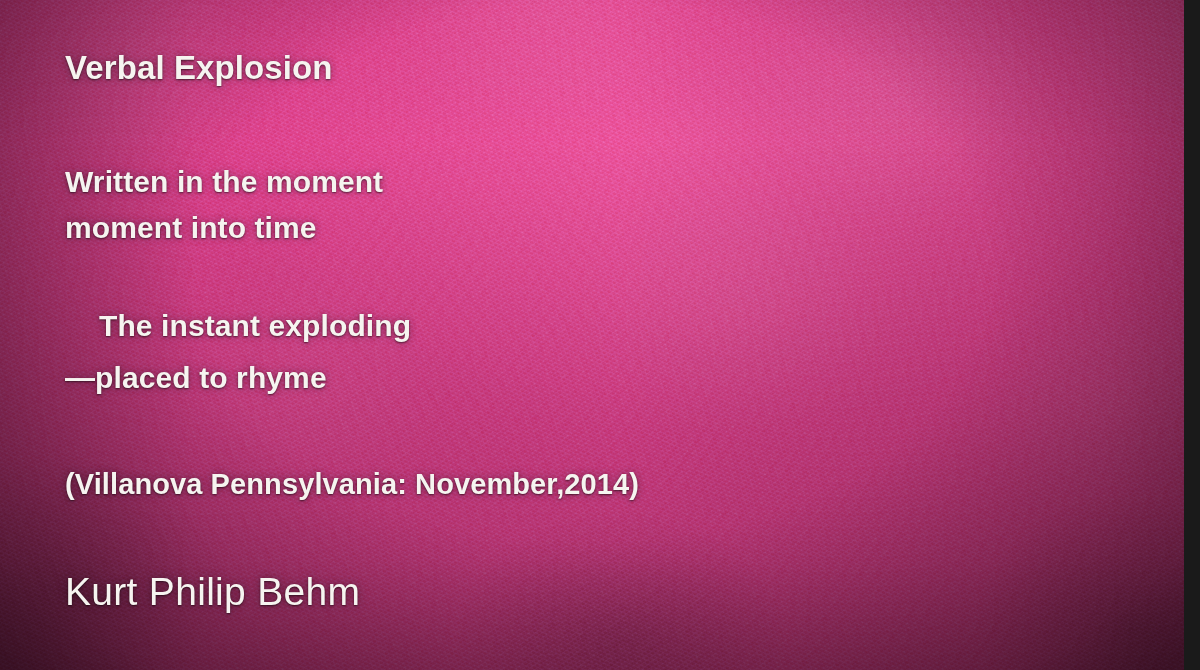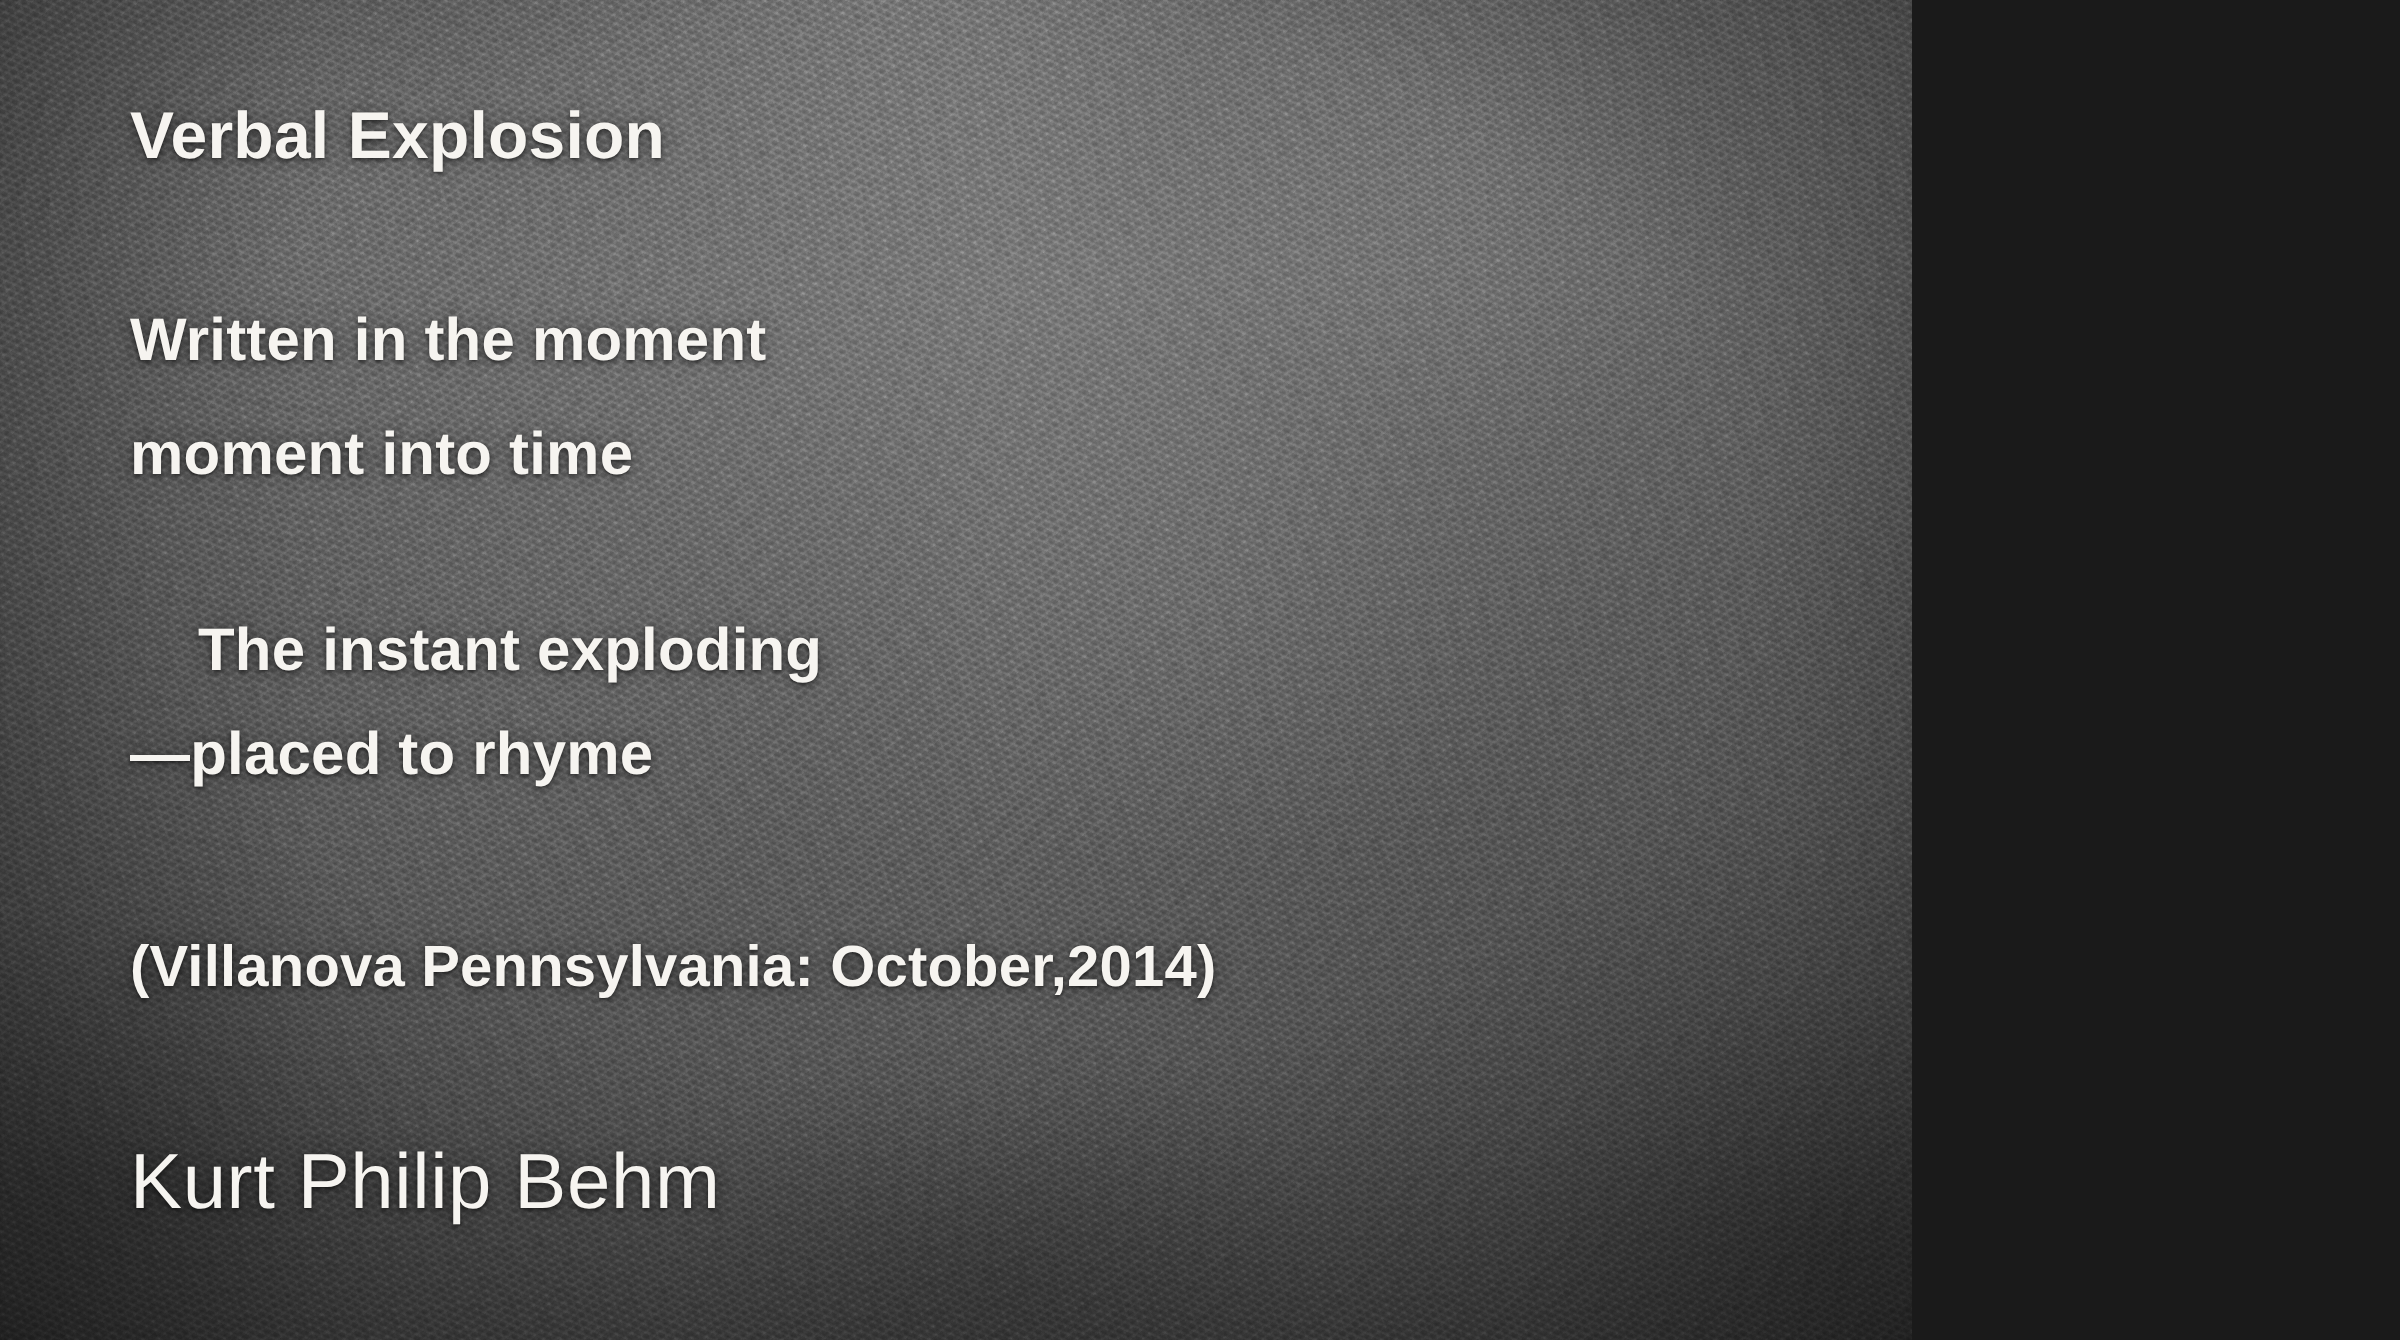--- a/index.html
+++ b/index.html
@@ -4,24 +4,24 @@
 <title>Verbal Explosion</title>
 <style>
   html, body {
     margin: 0;
     padding: 0;
     background: #1a1a1a;
   }
 
   .poem-card {
     position: relative;
-    width: 956px;
+    width: 1184px;
     height: 670px;
     overflow: hidden;
-    background-color: #737373;
+    background-color: #ec4899;
     font-family: "Liberation Sans", sans-serif;
     -webkit-font-smoothing: antialiased;
   }
 
   
   .tex {
     position: absolute;
     inset: -10%;
     pointer-events: none;
   }
@@ -144,21 +144,21 @@
     font-weight: bold;
     letter-spacing: 0.1px;
   }
 
   .verse {
     font-size: 30px;
     font-weight: bold;
     letter-spacing: 0.1px;
   }
 
-  .v1 { top: 154px; }
+  .v1 { top: 165px; }
   .v2 { top: 211px; }
   .v3 { top: 309px; margin-left: 34px; }
   .v4 { top: 361px; }
 
   .attribution {
     top: 468px;
     font-size: 29px;
     font-weight: bold;
     letter-spacing: 0.1px;
   }
@@ -190,18 +190,18 @@
     <div class="line title">Verbal Explosion</div>
 
     <div class="line verse v1">Written in the moment</div>
 
     <div class="line verse v2">moment into time</div>
 
     <div class="line verse v3">The instant exploding</div>
 
     <div class="line verse v4">—placed to rhyme</div>
 
-    <div class="line attribution">(Villanova Pennsylvania: October,2014)</div>
+    <div class="line attribution">(Villanova Pennsylvania: November,2014)</div>
 
     <div class="line author">Kurt Philip Behm</div>
 
   </div>
 </div>
 
 </body></html>

